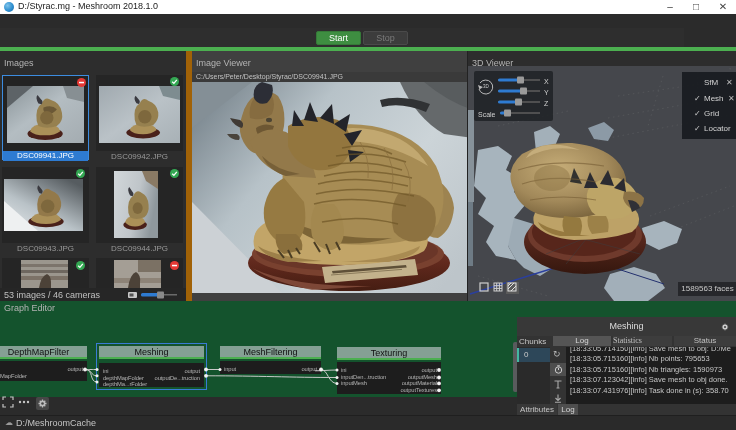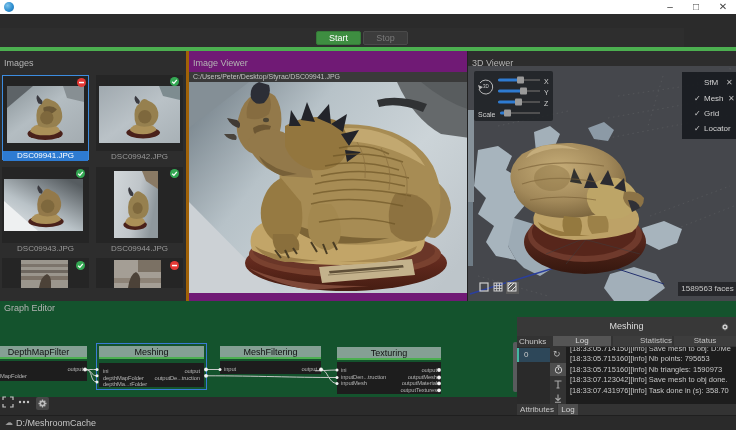--- a/index.html
+++ b/index.html
@@ -22,22 +22,22 @@
 
 #toolbar { position:absolute; left:0; top:28px; width:684px; height:19px; background:#2e2e2e; }
 #btn-start { position:absolute; left:316px; top:3px; width:45px; height:14px; background:#3e8e41;
   border:1px solid #357a38; border-radius:2px; color:#fff; font-size:9px; text-align:center; line-height:12px; }
 #btn-stop { position:absolute; left:363px; top:3px; width:45px; height:14px; background:#3c3c3c;
   border:1px solid #4a4a4a; border-radius:2px; color:#7a7a7a; font-size:9px; text-align:center; line-height:12px; }
 
 #progress { position:absolute; left:0; top:47px; width:736px; height:4px; background:#4caf50; }
 
 #images-panel { position:absolute; left:0; top:51px; width:186px; height:250px; background:#2d2d2d; }
-#viewer-panel { position:absolute; left:186px; top:51px; width:281px; height:250px; background:#701a75;
-  border-left:3px solid #a16207; }
+#viewer-panel { position:absolute; left:186px; top:51px; width:281px; height:250px; background:#404040;
+  border-left:6px solid #a16207; }
 #viewer3d-panel { position:absolute; left:467px; top:51px; width:269px; height:250px; background:#2d2d2d;
   border-left:1px solid #222; }
 .phead { position:absolute; left:4px; top:7px; font-size:9px; color:#b4b4b4; }
 
 .thumb { position:absolute; width:87px; background:#252525; }
 .badge { position:absolute; width:9px; height:9px; border-radius:50%; color:#fff; }
 .badge.green { background:#34a853; }
 .badge.red { background:#e53935; }
 .tlabel { position:absolute; left:0; right:0; text-align:center; font-size:8px; color:#999; }
 #images-bottom { position:absolute; left:0; top:237px; width:186px; height:13px; background:#262626;
@@ -60,20 +60,21 @@
 #meshpanel { position:absolute; left:517px; top:317px; width:219px; height:98px; background:#333333; }
 
 #statusbar { position:absolute; left:0; top:415px; width:736px; height:15px; background:#2a2a2a;
   border-top:1px solid #1f1f1f; color:#c4c4c4; font-size:9px; }
 </style>
 </head>
 <body>
 <div id="app">
   <div id="titlebar">
     <div class="ticon"></div>
+    <div class="ttext">D:/Styrac.mg - Meshroom 2018.1.0</div>
     <div class="winbtn" style="left:657px;">–</div>
     <div class="winbtn" style="left:683px;">□</div>
     <div class="winbtn" style="left:710px;">✕</div>
   </div>
   <div id="toolbar">
     <div id="btn-start">Start</div>
     <div id="btn-stop">Stop</div>
   </div>
   <div id="progress"></div>
 
@@ -201,20 +202,30 @@
       <svg class="abs" style="left:18px; top:2px;" width="47" height="28" viewBox="0 0 47 28">
         <rect width="47" height="28" fill="#a49e95"></rect>
         <rect x="24" y="0" width="23" height="12" fill="#7b7164"></rect>
         <rect y="18" width="47" height="5" fill="#8d8377"></rect>
         <path d="M14,28 Q16,14 22,12 Q27,15 26,22 L26,28 Z" fill="#4c4238"></path>
       </svg>
       <div class="badge red" style="left:74px; top:3px;"></div>
       <svg class="abs" style="left:74px; top:3px;" width="9" height="9">
           <rect x="2" y="3.8" width="5" height="1.5" fill="#fff"></rect>
         </svg>
+    </div>
+    <div id="images-bottom">
+      <span style="position:absolute; left:4px; top:2px;">53 images / 46 cameras</span>
+      <svg class="abs" style="left:128px; top:3px;" width="52" height="8">
+        <rect x="0" y="1" width="9" height="6" rx="1" fill="#c9c9c9"></rect>
+        <rect x="1.5" y="2.5" width="4" height="3" fill="#555"></rect>
+        <rect x="13" y="3" width="36" height="1.5" fill="#6a6a6a"></rect>
+        <rect x="13" y="2" width="18" height="3.5" rx="1.5" fill="#2e7bd1"></rect>
+        <rect x="29" y="0.5" width="7" height="7" rx="1" fill="#8a8a8a"></rect>
+      </svg>
     </div>
   </div>
 
   <div id="viewer-panel">
     <div class="phead">Image Viewer</div>
     <div style="position:absolute; left:0px; top:21px; width:281px; height:10px; background:#3a3a3a;"></div>
     <div style="position:absolute; left:4px; top:22px; font-size:7px; color:#c2c2c2;">C:/Users/Peter/Desktop/Styrac/DSC09941.JPG</div>
     <svg class="abs" style="left:0; top:31px;" width="281" height="211" viewBox="0 0 281 211">
       <defs>
         <linearGradient id="bg1" x1="0" y1="0.2" x2="1" y2="0.8">
@@ -523,21 +534,21 @@
       <g fill="#cfcfcf">
         <circle cx="7.5" cy="7.5" r="3.4"></circle>
         <g stroke="#cfcfcf" stroke-width="1.6">
           <path d="M7.5,2.8 V12.2 M2.8,7.5 H12.2 M4.2,4.2 L10.8,10.8 M4.2,10.8 L10.8,4.2"></path>
         </g>
       </g>
       <circle cx="7.5" cy="7.5" r="1.4" fill="#333333"></circle>
     </svg>
     <div class="abs" style="left:2px; top:20px; width:32px; height:10px; color:#c8c8c8; font-size:8px;">Chunks</div>
     <div class="abs" style="left:36px; top:19px; width:58px; height:10px; background:#555555; color:#d6d6d6; font-size:8px; text-align:center; line-height:10px;">Log</div>
-    <div class="abs" style="left:96px; top:19px; width:59px; height:10px; background:#3d3d3d; color:#c0c0c0; font-size:8px; text-align:right; line-height:10px;">Statistics</div>
+    <div class="abs" style="left:96px; top:19px; width:59px; height:10px; background:#3d3d3d; color:#c0c0c0; font-size:8px; text-align:left; line-height:10px;font-family:Liberation Serif, serif;">Statistics</div>
     <div class="abs" style="left:157px; top:19px; width:62px; height:10px; background:#3d3d3d; color:#c0c0c0; font-size:8px; text-align:center; line-height:10px;">Status</div>
     <div class="abs" style="left:0; top:30px; width:33px; height:57px; background:#2a2a2a;"></div>
     <div class="abs" style="left:0; top:31px; width:33px; height:14px; background:#2d4759; border-left:2px solid #43b8a2; color:#cccccc; font-size:8px; line-height:14px;"><span style="margin-left:5px;">0</span></div>
     <div class="abs" style="left:33px; top:30px; width:16px; height:57px; background:#333333; color:#b8b8b8;">
       <div style="position:absolute; left:3px; top:2px; font-size:9px;">↻</div>
       <div style="position:absolute; left:0px; top:16px; width:16px; height:13px; background:#4e4e4e;"></div>
       <svg style="position:absolute; left:3.5px; top:18px;" width="9" height="9" viewBox="0 0 9 9">
         <circle cx="4.5" cy="5" r="3.2" fill="none" stroke="#cccccc" stroke-width="1"></circle>
         <path d="M4.5,5 L4.5,2.8 M3.2,0.8 H5.8" stroke="#cccccc" stroke-width="1"></path>
       </svg>

